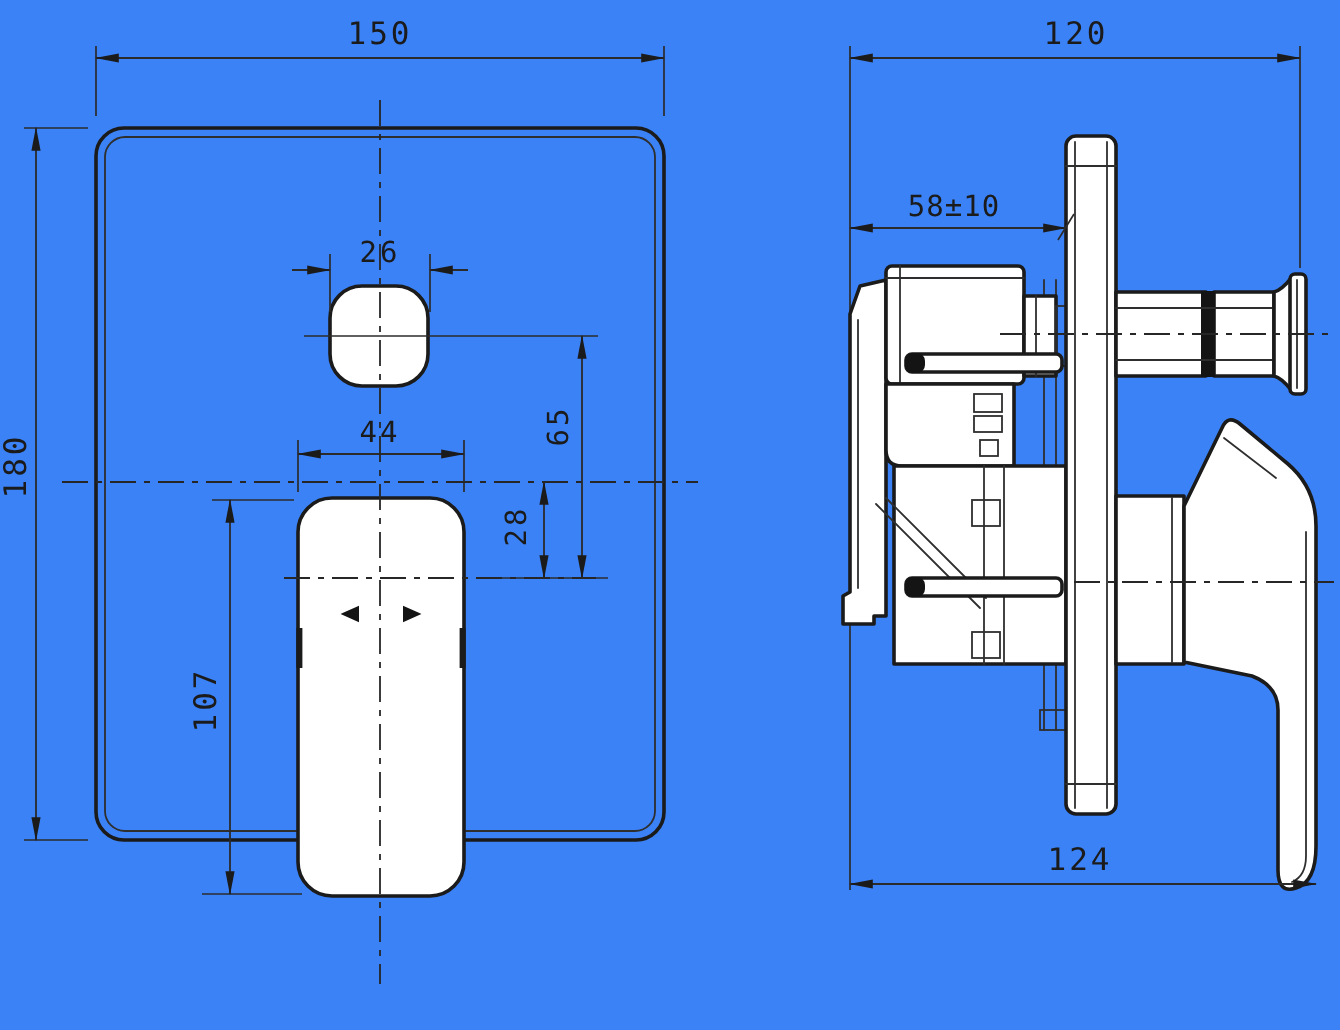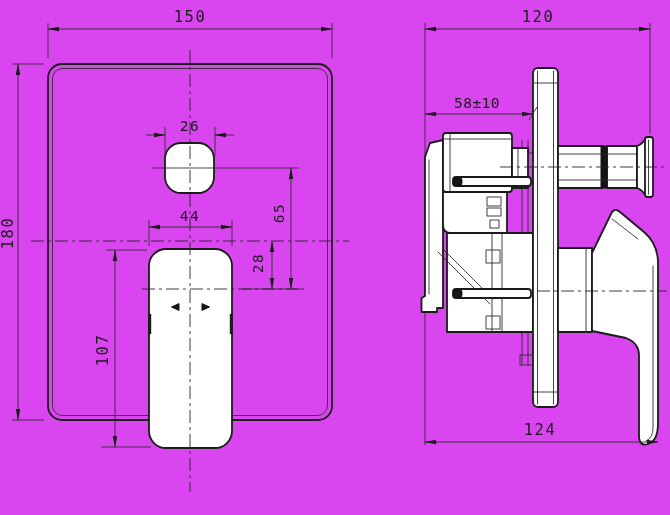--- a/index.html
+++ b/index.html
@@ -1,17 +1,17 @@
 <!DOCTYPE html>
 <html><head>
 <meta charset="utf-8">
 <style>
   html,body{margin:0;padding:0;background:#f6f6f6;}
   .canvas{
-    position:relative;width:670px;height:515px;background:#d946ef;
+    position:relative;width:670px;height:515px;background:#3b82f6;
     font-family:"DejaVu Sans Mono","Liberation Mono",monospace;
     overflow:hidden;
   }
   svg{position:absolute;left:0;top:0;}
   text{
     fill:#1b1b1b;
     font-family:"DejaVu Sans Mono","Liberation Mono",monospace;
     letter-spacing:1.5px;
   }
   .obj{stroke:#1b1b1b;stroke-width:1.8;fill:none;stroke-linejoin:round;stroke-linecap:round;}

